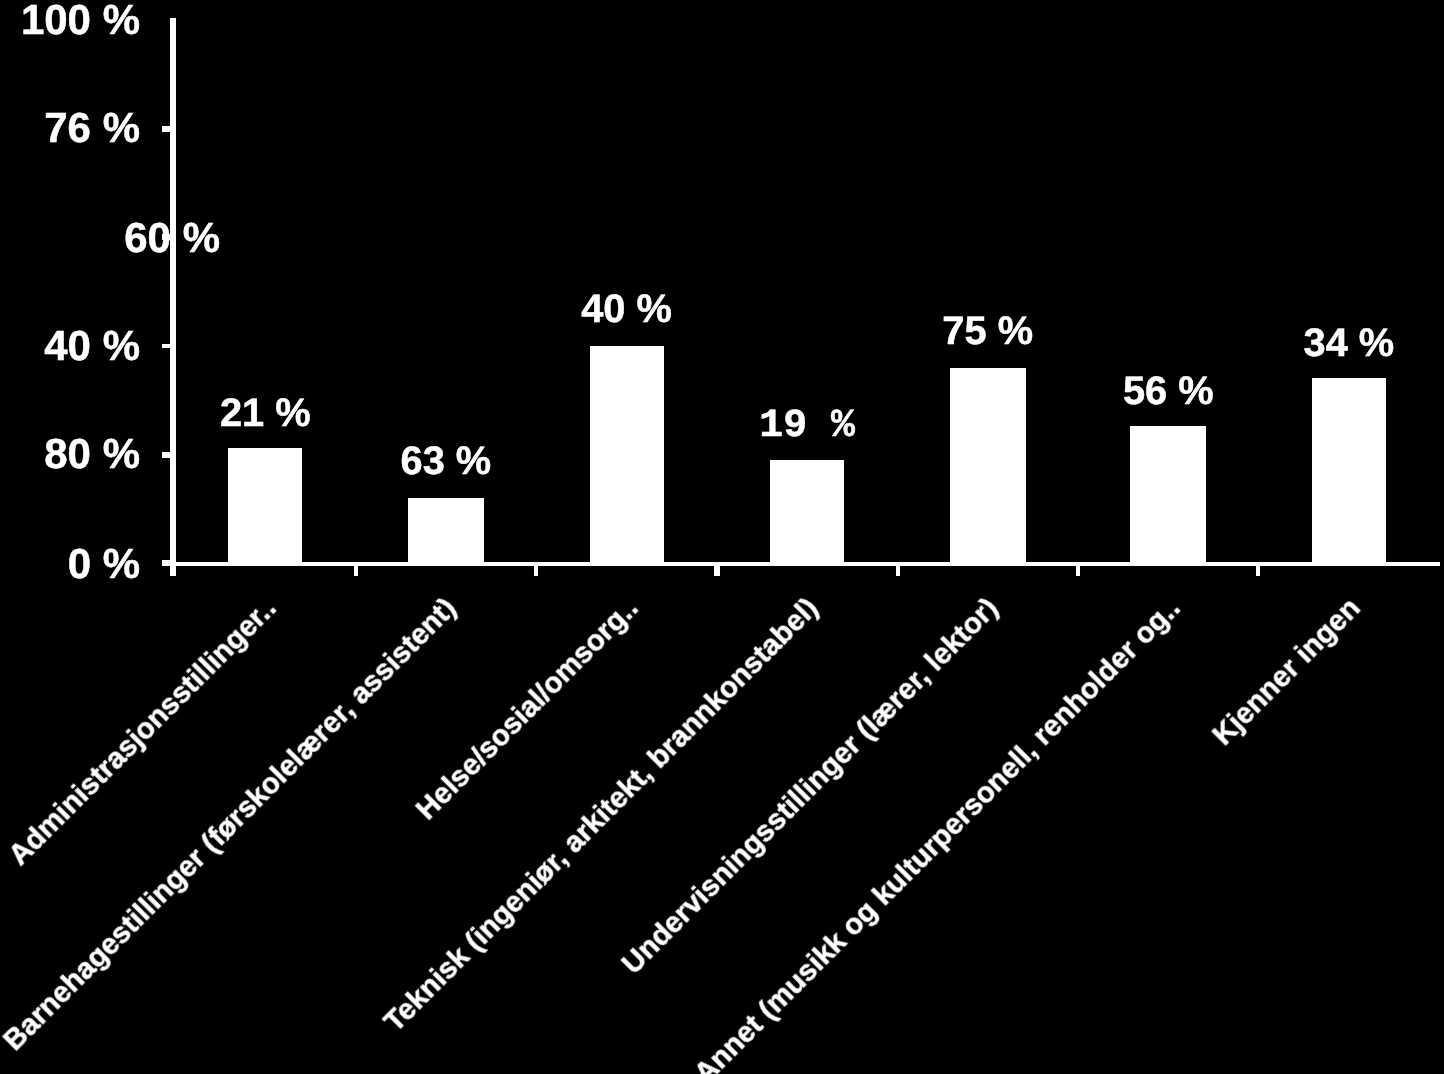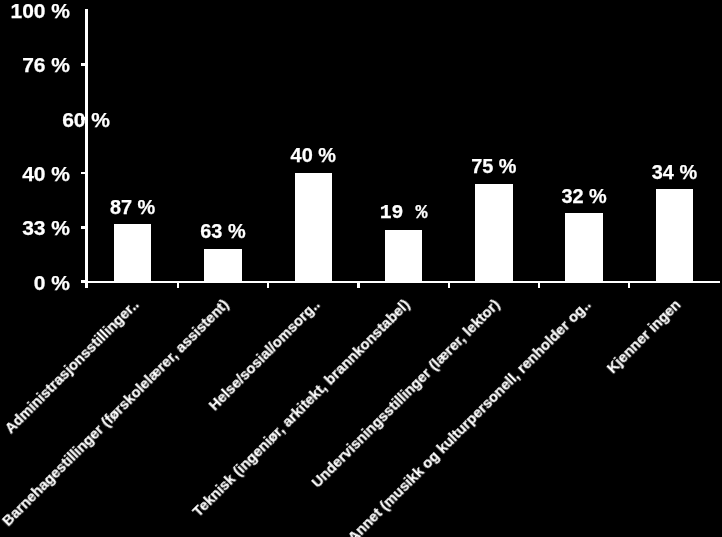--- a/index.html
+++ b/index.html
@@ -36,47 +36,47 @@
       <div class="tick" style="left:80.9px;top:117.44px;width:5.2px;height:2.5px;"></div>
       <div class="tick" style="left:80.9px;top:171.76px;width:5.2px;height:2.5px;"></div>
       <div class="tick" style="left:80.9px;top:226.08px;width:5.2px;height:2.5px;"></div>
       <div class="tick" style="left:80.9px;top:280.40000000000003px;width:5.2px;height:2.5px;"></div>
     </div>
   <div id="ylabels">
       <div class="ylabel" style="left:0px;top:0.09999999999998899px;width:70px;">100 %</div>
       <div class="ylabel" style="left:0px;top:54.41999999999998px;width:70px;">76 %</div>
       <div class="ylabel" style="left:0px;top:108.74000000000001px;width:70px;margin-left:40px;">60 %</div>
       <div class="ylabel" style="left:0px;top:163.06px;width:70px;">40 %</div>
-      <div class="ylabel" style="left:0px;top:217.38000000000002px;width:70px;">33 %</div>
+      <div class="ylabel" style="left:0px;top:217.38000000000002px;width:70px;">80 %</div>
       <div class="ylabel" style="left:0px;top:271.7px;width:70px;">0 %</div>
     </div>
   <div id="xticks">
       <div class="tick" style="left:176.60000000000002px;top:280.6px;width:2.4px;height:7.5px;"></div>
       <div class="tick" style="left:266.90000000000003px;top:280.6px;width:2.4px;height:7.5px;"></div>
       <div class="tick" style="left:357.2px;top:280.6px;width:2.4px;height:7.5px;"></div>
       <div class="tick" style="left:447.5px;top:280.6px;width:2.4px;height:7.5px;"></div>
       <div class="tick" style="left:537.8px;top:280.6px;width:2.4px;height:7.5px;"></div>
       <div class="tick" style="left:628.0999999999999px;top:280.6px;width:2.4px;height:7.5px;"></div>
     </div>
   <div id="bars">
       <div class="bar" style="left:113.9px;top:224.264px;width:37.5px;height:57.036px;"></div>
       <div class="bar" style="left:204.2px;top:248.70800000000003px;width:37.5px;height:32.591999999999985px;"></div>
       <div class="bar" style="left:294.5px;top:172.66px;width:37.5px;height:108.64000000000001px;"></div>
       <div class="bar" style="left:384.8px;top:229.696px;width:37.5px;height:51.60400000000001px;"></div>
       <div class="bar" style="left:475.09999999999997px;top:183.524px;width:37.5px;height:97.77600000000001px;"></div>
       <div class="bar" style="left:565.4px;top:213.4px;width:37.5px;height:67.9px;"></div>
       <div class="bar" style="left:655.6999999999999px;top:188.95600000000002px;width:37.5px;height:92.344px;"></div>
     </div>
   <div id="dlabels">
-      <div class="dlabel" style="left:72.65px;top:197.864px;width:120px;">87 %</div>
+      <div class="dlabel" style="left:72.65px;top:197.864px;width:120px;">21 %</div>
       <div class="dlabel" style="left:162.95px;top:222.30800000000002px;width:120px;">63 %</div>
       <div class="dlabel" style="left:253.25px;top:146.26px;width:120px;">40 %</div>
       <div class="dlabel" style="left:343.55px;top:203.296px;width:120px;font-family:Liberation Mono, monospace;">19 %</div>
       <div class="dlabel" style="left:433.84999999999997px;top:157.124px;width:120px;">75 %</div>
-      <div class="dlabel" style="left:524.15px;top:187px;width:120px;">32 %</div>
+      <div class="dlabel" style="left:524.15px;top:187px;width:120px;">56 %</div>
       <div class="dlabel" style="left:614.4499999999999px;top:162.556px;width:120px;">34 %</div>
     </div>
   <div id="cats">
       <div class="cat" style="left:-268.85px;top:296.5px;width:400px;">Administrasjonsstillinger..</div>
       <div class="cat" style="left:-178.55px;top:296.5px;width:400px;">Barnehagestillinger (førskolelærer, assistent)</div>
       <div class="cat" style="left:-88.25px;top:296.5px;width:400px;">Helse/sosial/omsorg..</div>
       <div class="cat" style="left:2.0500000000000114px;top:296.5px;width:400px;">Teknisk (ingeniør, arkitekt, brannkonstabel)</div>
       <div class="cat" style="left:92.34999999999997px;top:296.5px;width:400px;">Undervisningsstillinger (lærer, lektor)</div>
       <div class="cat" style="left:182.64999999999998px;top:296.5px;width:400px;">Annet (musikk og kulturpersonell, renholder og..</div>
       <div class="cat" style="left:272.94999999999993px;top:296.5px;width:400px;">Kjenner ingen</div>

